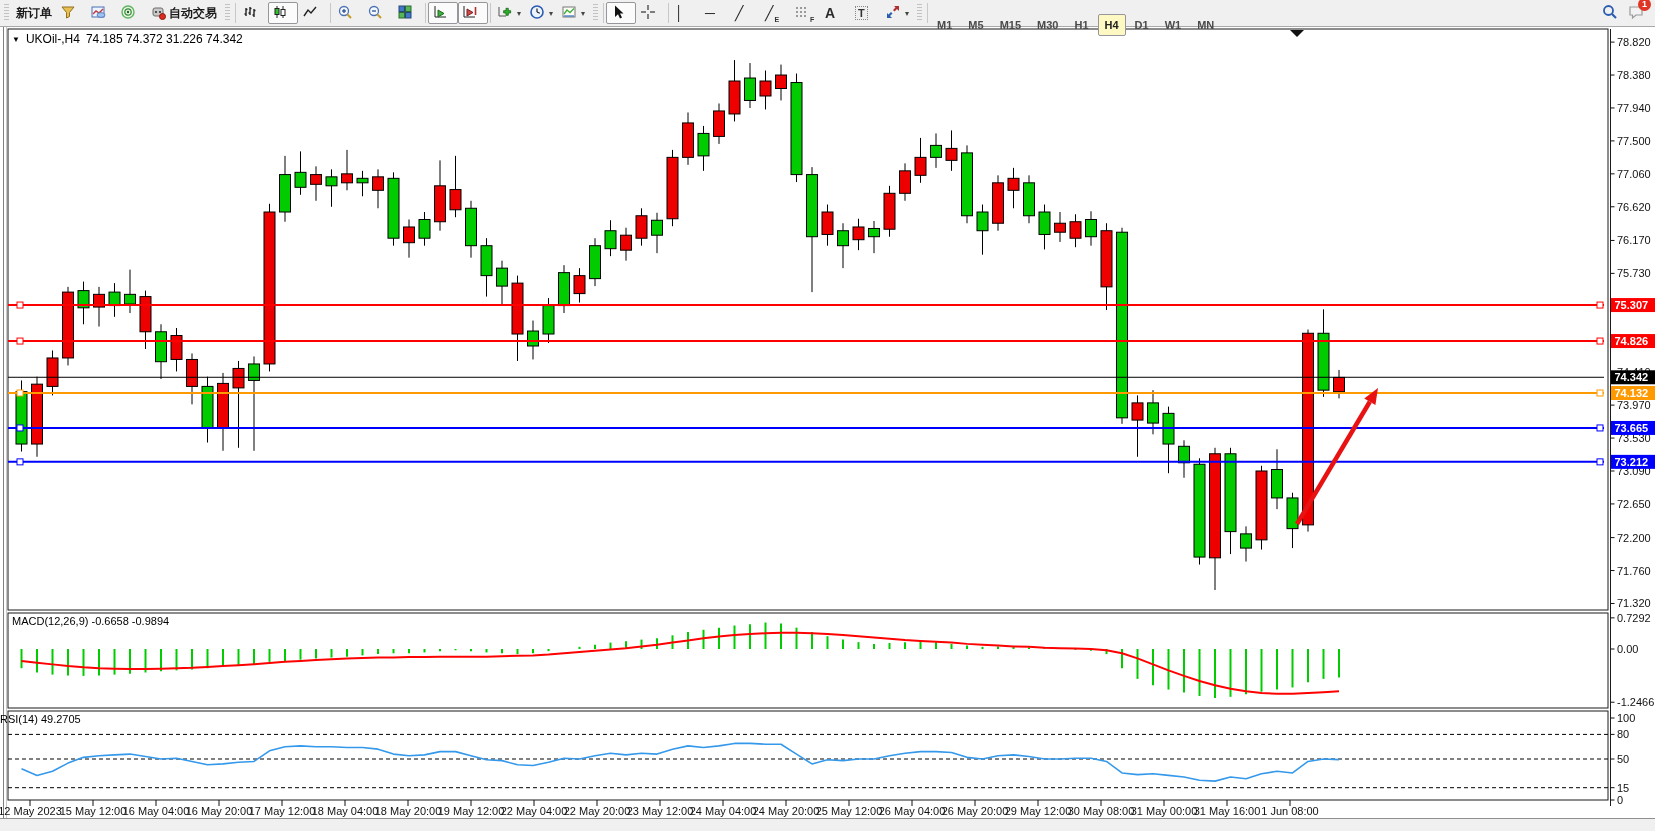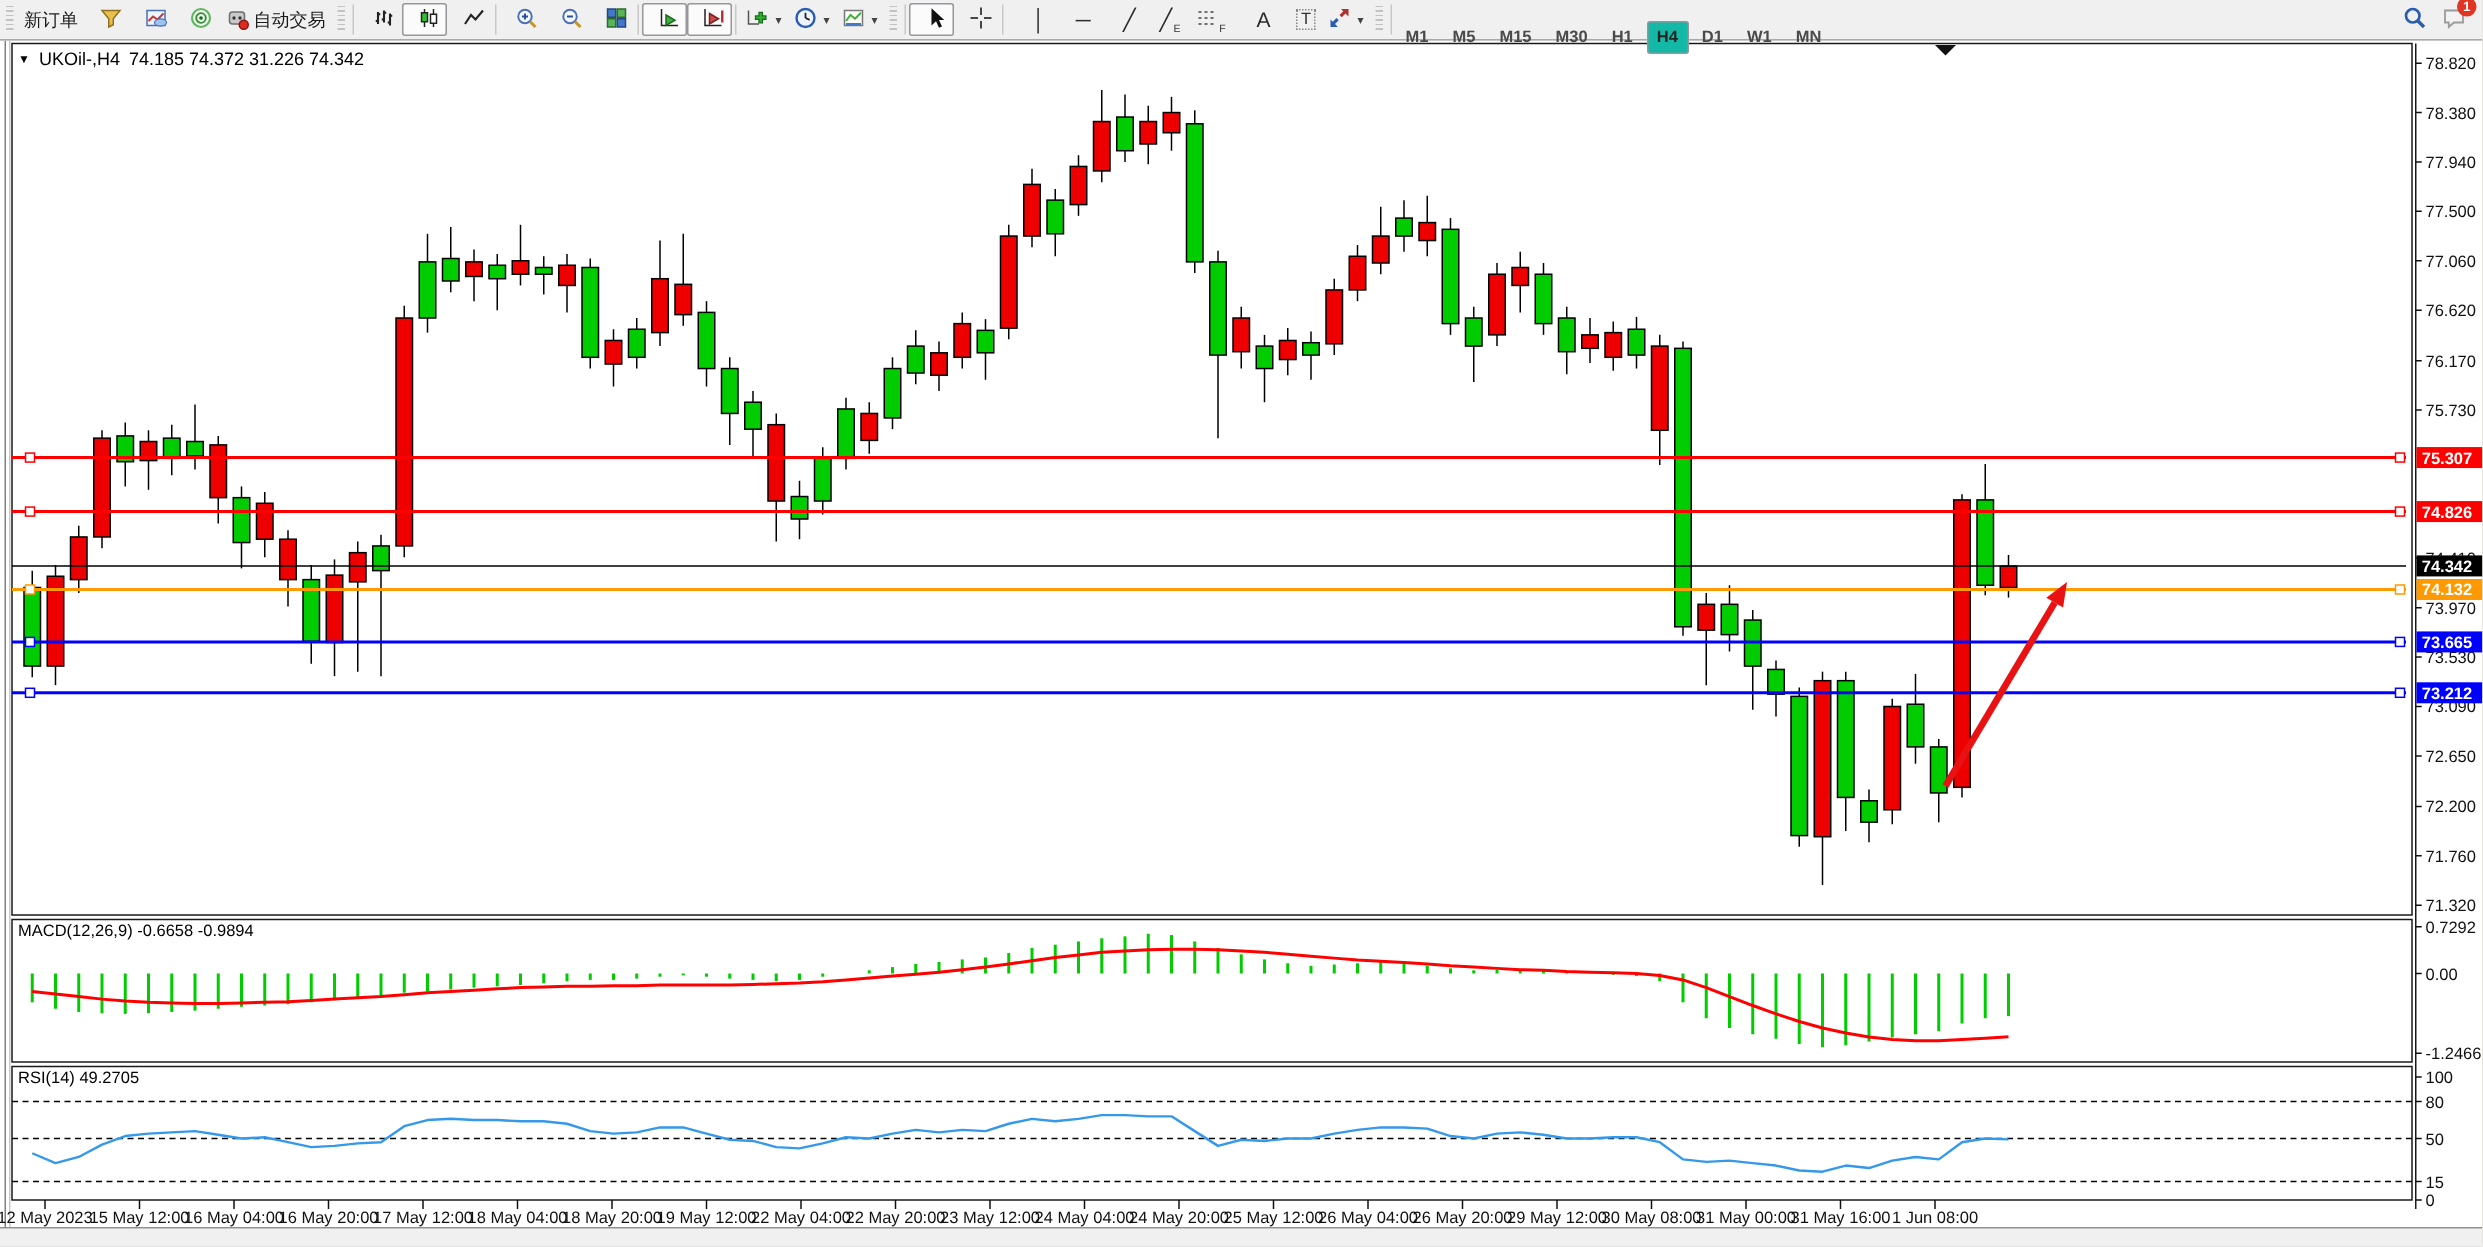--- a/index.html
+++ b/index.html
@@ -3,29 +3,29 @@
 <meta charset="utf-8">
 <style>
   html,body{margin:0;padding:0;background:#d4d0c8;}
   .screen{position:relative;width:1655px;height:831px;background:#fff;overflow:hidden;
     font-family:"Liberation Sans","DejaVu Sans",sans-serif;-webkit-font-smoothing:antialiased;}
   
   .toolbar{position:absolute;left:0;top:0;width:1655px;height:26px;background:#f0f0f0;
     border-bottom:1px solid #a9a9a9;display:flex;align-items:center;z-index:30;font-size:12px;color:#1a1a1a;}
   .grip{width:5px;height:18px;margin:0 3px 0 4px;
     background:repeating-linear-gradient(to bottom,#c2c2c2 0 1px,transparent 1px 3px);}
-  .tbtn{height:20px;min-width:22px;padding:0 3px;display:flex;align-items:center;justify-content:flex-end;
-    border:1px solid transparent;border-radius:2px;gap:3px;cursor:default;}
+  .tbtn{height:20px;min-width:22px;padding:0 3px;display:flex;align-items:center;justify-content:flex-start;
+    border:1px solid transparent;border-radius:2px;gap:3px;cursor:default;font-weight:bold;}
   .tbtn.pressed{border-color:#96969c;background:#fbfbfb;}
   .tbtn .glyph{font-size:14px;line-height:14px;color:#2b2b2b;}
   .caret{font-size:8px;color:#444;margin-left:1px;}
   .tsep{width:1px;height:20px;background:#c8c8c8;margin:0 2px;}
   .tf{font-size:11px;font-weight:bold;color:#4a4a4a;padding:0 6px;height:20px;display:flex;align-items:center;
     border:1px solid transparent;border-radius:2px;margin-top:23px;}
-  .tf.pressed{border-color:#96969c;background:#14b8a6;color:#222;}
+  .tf.pressed{border-color:#96969c;background:#fef9c3;color:#222;}
   .toolbar-right{margin-left:auto;display:flex;align-items:center;gap:8px;padding-right:10px;}
   .badge{position:absolute;right:-6px;top:-5px;background:#e03424;color:#fff;font-size:9px;font-weight:bold;
     border-radius:50%;width:13px;height:13px;display:flex;align-items:center;justify-content:center;}
   .chatwrap{position:relative;}
   .sub{font-size:7px;color:#333;align-self:flex-end;margin-left:-2px;}
   .lblbox{font-size:11px;color:#333;border:1px dotted #888;padding:0 2px;line-height:12px;}
   
   .ohlc{position:absolute;left:12px;top:32px;z-index:20;font-size:12px;color:#000;display:flex;gap:6px;align-items:center;}
   .ohlc .tri{font-size:8px;}
   .indlabel{position:absolute;z-index:20;font-size:11px;color:#000;}
@@ -289,21 +289,21 @@
       </span>
     </div>
   </div>
 
   <div class="ohlc">
     <span class="tri">▼</span>
     <span>UKOil-,H4</span>
     <span>74.185 74.372 31.226 74.342</span>
   </div>
   <div class="indlabel" style="left:12px;top:615px;">MACD(12,26,9) -0.6658 -0.9894</div>
-  <div class="indlabel" style="left:12px;top:713px;">RSI(14) 49.2705</div>
+  <div class="indlabel" style="left:0;top:713px;">RSI(14) 49.2705</div>
 
   <svg id="chart-svg" width="1655" height="831">
       <rect x="0" y="819" width="1655" height="12" fill="#f0f0f0"></rect>
       <line x1="0" y1="818.5" x2="1655" y2="818.5" stroke="#909090"></line>
       <line x1="0" y1="26.5" x2="1655" y2="26.5" stroke="#b5b5b5"></line>
       <line x1="3.5" y1="27" x2="3.5" y2="818" stroke="#808080"></line>
       <line x1="6.5" y1="27" x2="6.5" y2="818" stroke="#c8c8c8"></line>
       <rect x="8" y="29" width="1600" height="581" fill="none" stroke="#1a1a1a"></rect>
       <rect x="8" y="613" width="1600" height="95" fill="none" stroke="#1a1a1a"></rect>
       <rect x="8" y="711" width="1600" height="89" fill="none" stroke="#1a1a1a"></rect>

